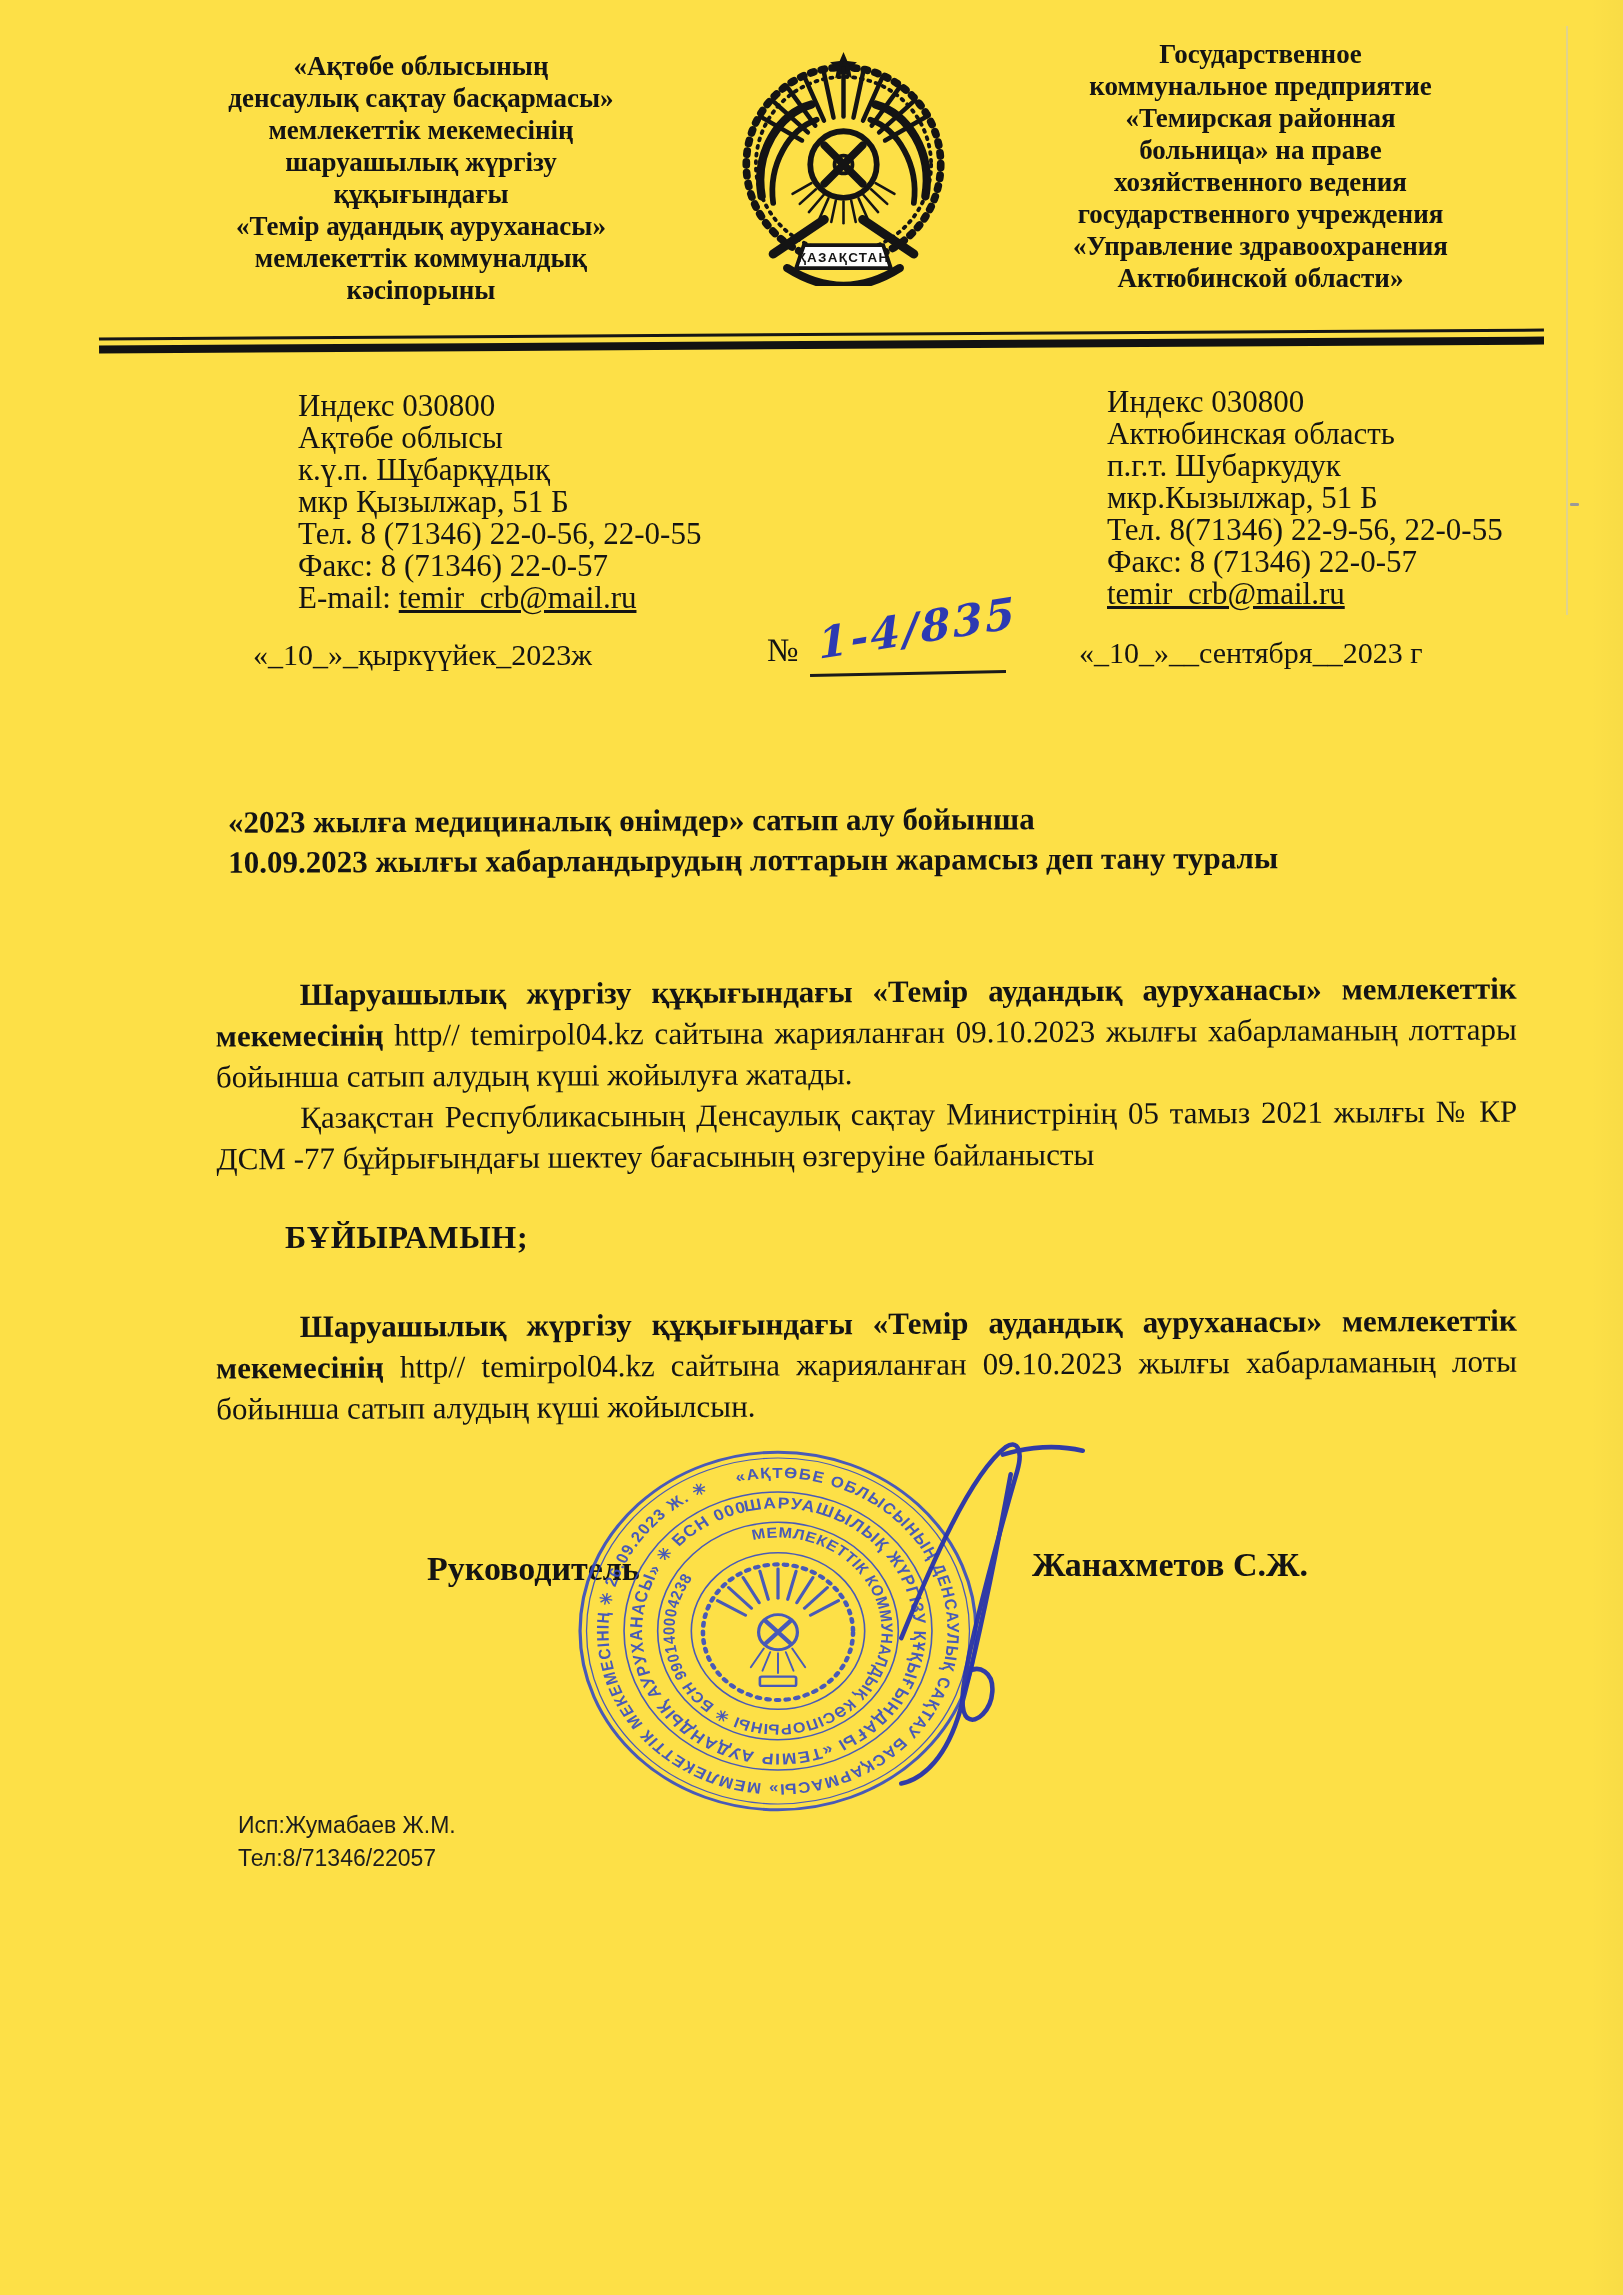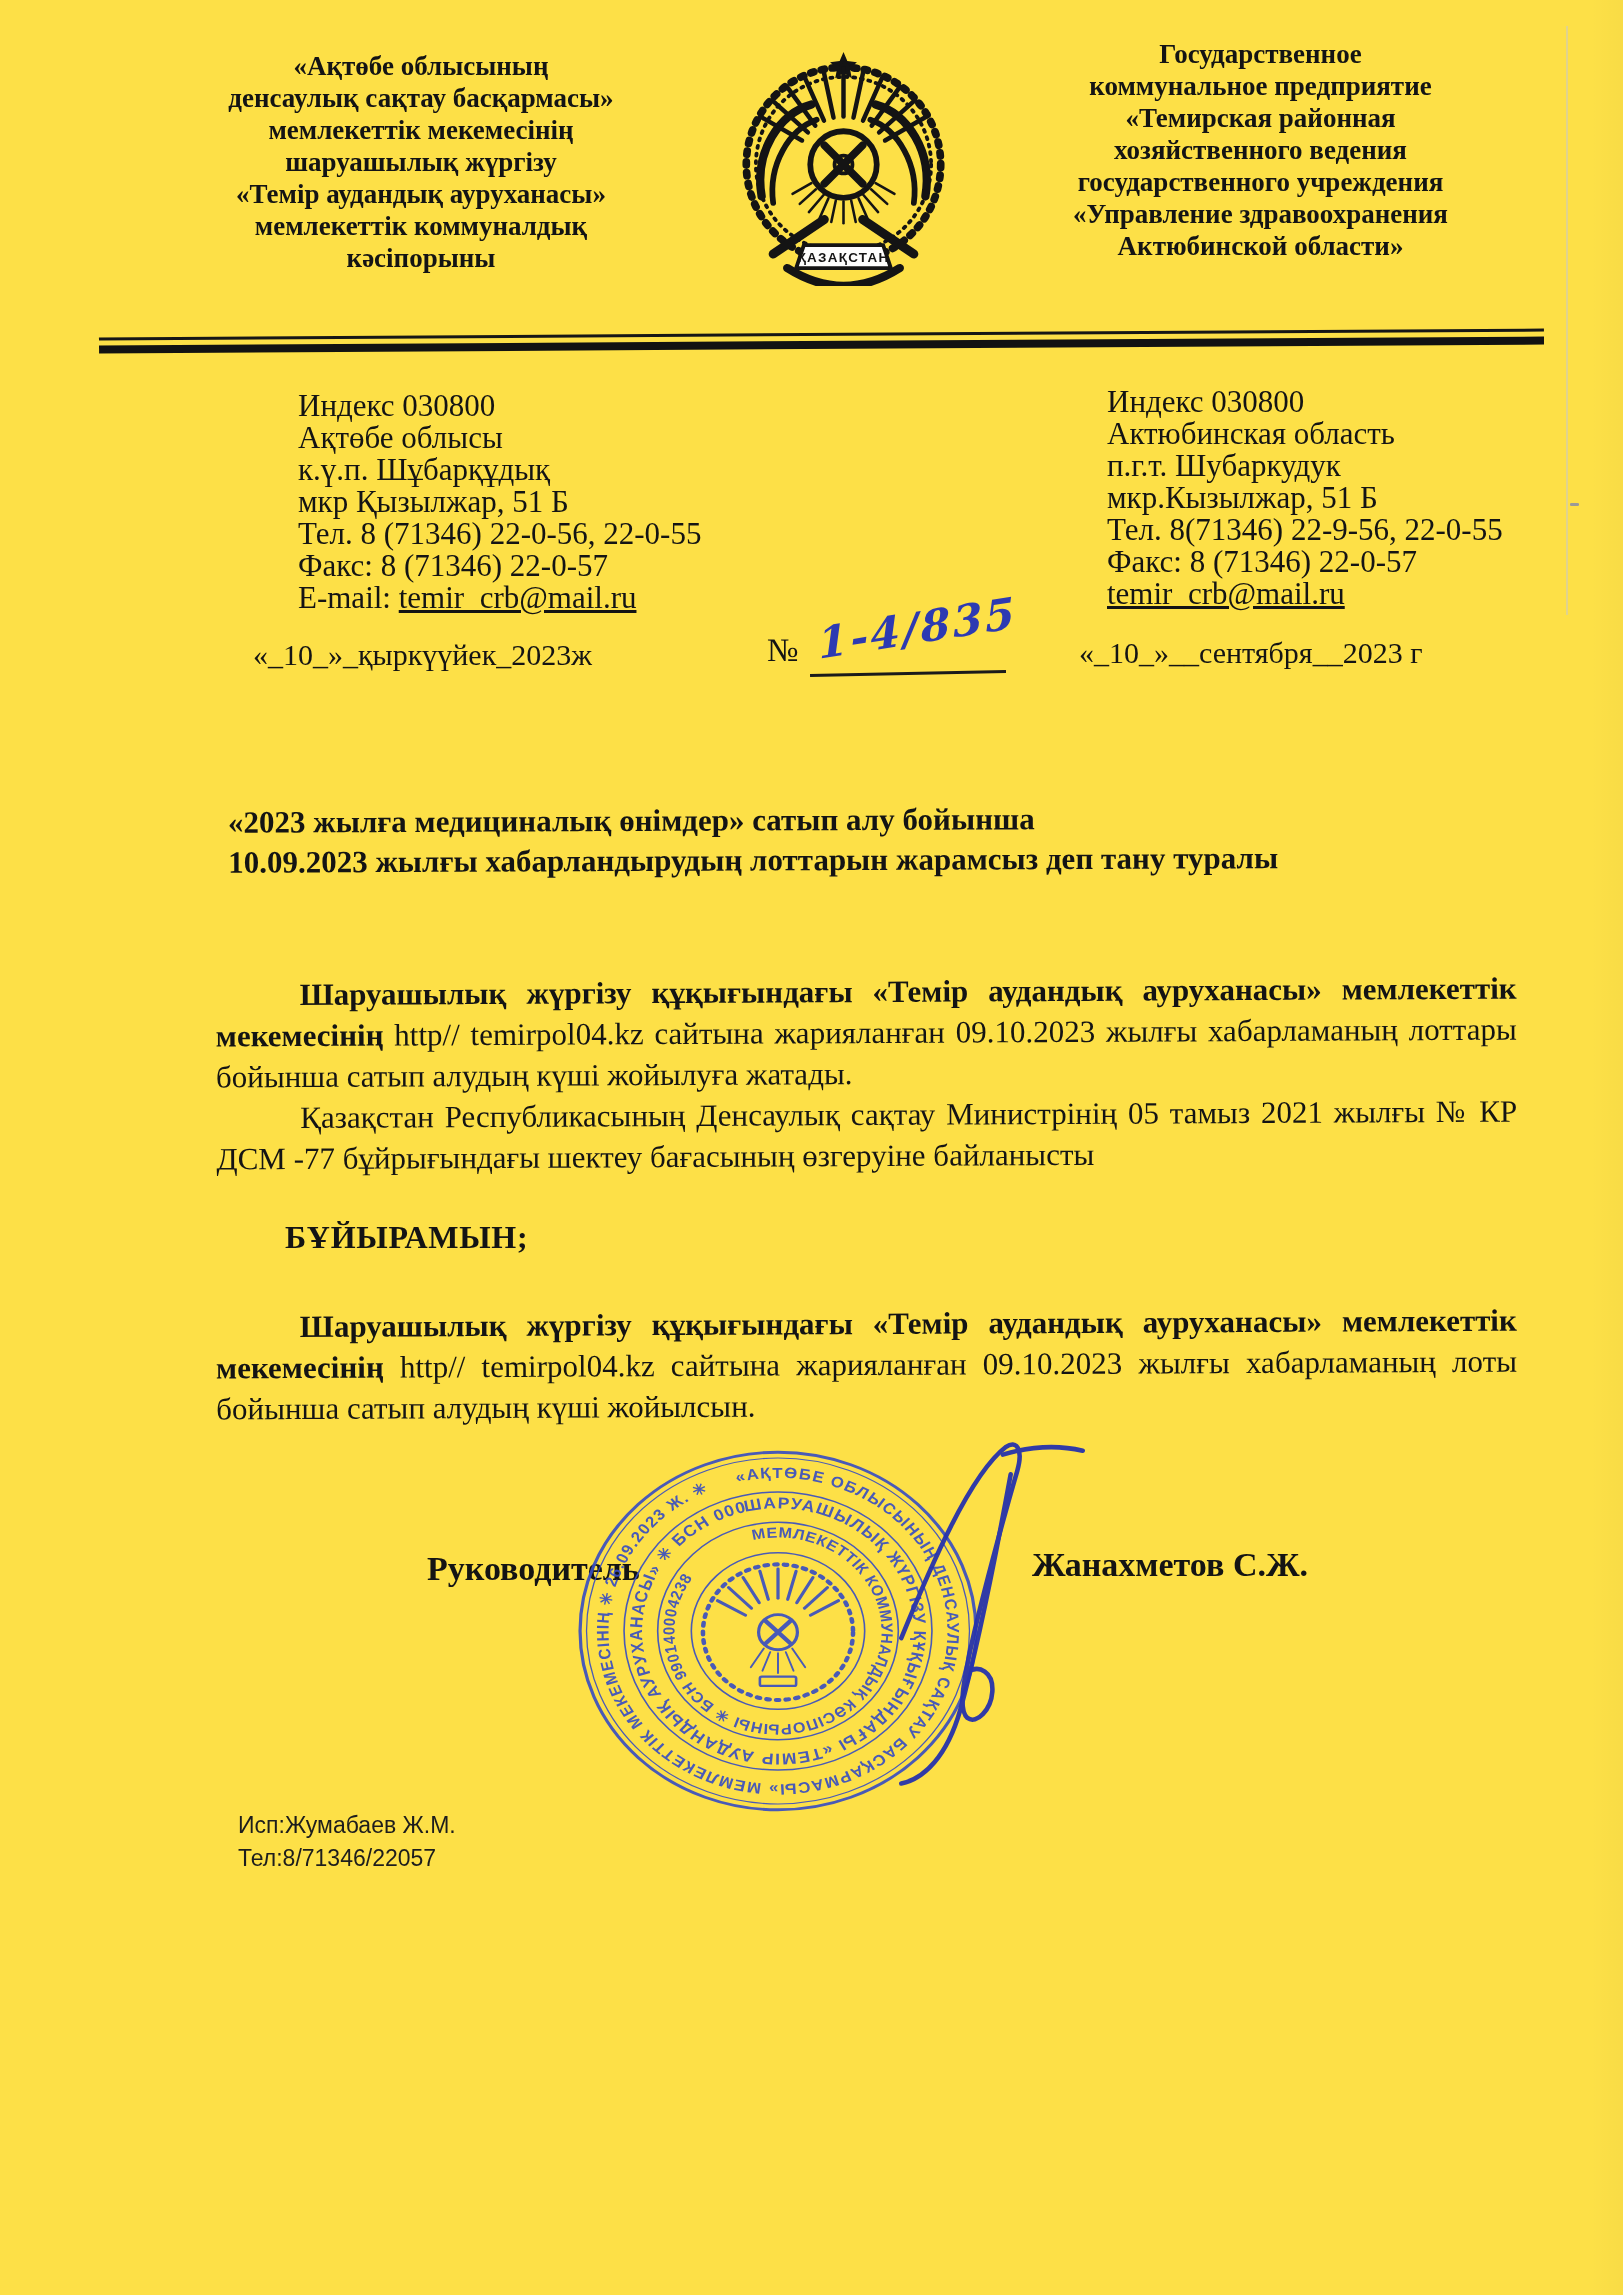--- a/index.html
+++ b/index.html
@@ -56,20 +56,21 @@
 </head>
 <body>
 
 <div class="page">
 
   <div class="hdr-col hdr-left">
     <div>«Ақтөбе облысының</div>
     <div>денсаулық сақтау басқармасы»</div>
     <div>мемлекеттік мекемесінің</div>
     <div>шаруашылық жүргізу</div>
+    <div>құқығындағы</div>
     <div>«Темір аудандық ауруханасы»</div>
     <div>мемлекеттік коммуналдық</div>
     <div>кәсіпорыны</div>
   </div>
 
   <svg class="emblem" viewBox="0 0 360 380">
     <g stroke="#141414" fill="none" stroke-linecap="round">
       <path d="M180 14 l6 14 15 2 -11 10 3 15 -13 -8 -13 8 3 -15 -11 -10 15 -2 z" fill="#141414" stroke="none"></path>
       <circle cx="180" cy="190" r="152" stroke-width="12" stroke-dasharray="5 12"></circle>
       <circle cx="180" cy="190" r="137" stroke-width="6" stroke-dasharray="3 9"></circle>
@@ -112,20 +113,21 @@
       <path d="M92 352 Q180 408 268 352" stroke-width="13"></path>
       <polygon points="118,316 242,316 254,352 106,352" fill="#fdfdfc" stroke-width="6"></polygon>
       <text x="180" y="343" text-anchor="middle" font-size="21" font-weight="bold" font-family="Liberation Sans, sans-serif" fill="#141414" stroke="none" letter-spacing="2">ҚАЗАҚСТАН</text>
     </g>
   </svg>
 
   <div class="hdr-col hdr-right">
     <div>Государственное</div>
     <div>коммунальное предприятие</div>
     <div>«Темирская районная</div>
+    <div>больница» на праве</div>
     <div>хозяйственного ведения</div>
     <div>государственного учреждения</div>
     <div>«Управление здравоохранения</div>
     <div>Актюбинской области»</div>
   </div>
 
   <div class="rule">
     <div class="thin"></div>
       <div class="gap"></div>
       <div class="thick"></div>

